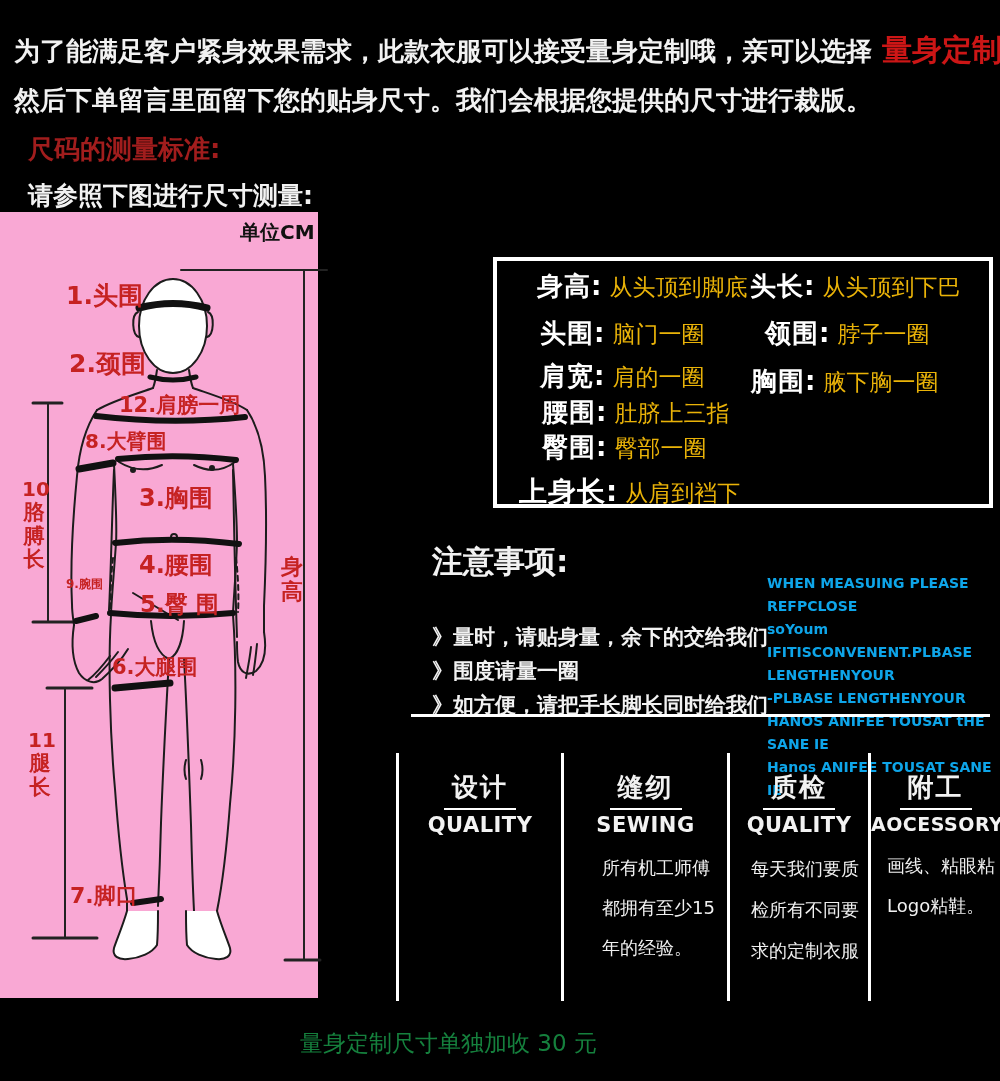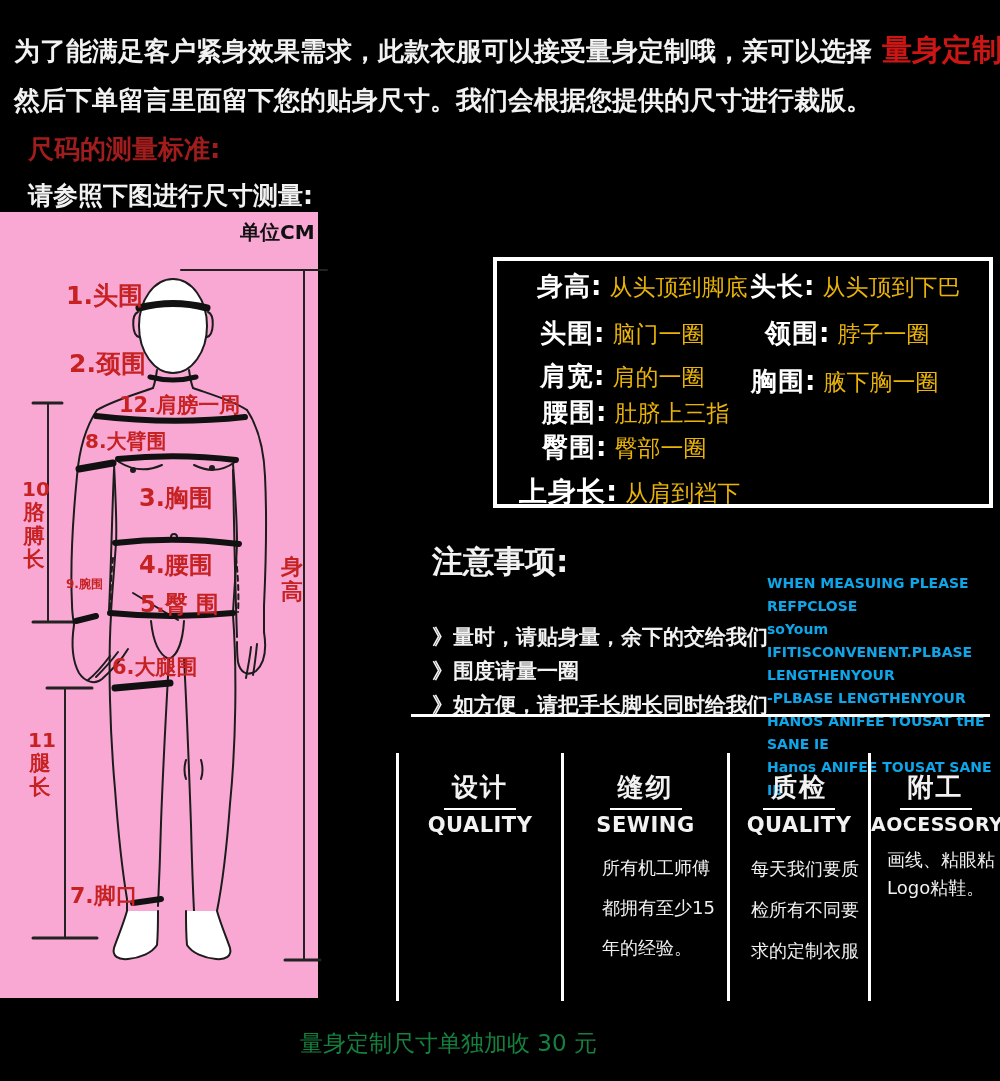--- a/index.html
+++ b/index.html
@@ -187,17 +187,17 @@
 <div class="pcol" style="left:730px; width:138px;">
   <span class="cn-title">质检</span>
   <div class="en-title">QUALITY</div>
   <div class="pbody" style="padding-left:21px; line-height:41px;">每天我们要质
 检所有不同要
 求的定制衣服</div>
 </div>
 <div class="pcol" style="left:871px; width:129px;">
   <span class="cn-title">附工</span>
   <div class="en-title" style="font-size:19px;">AOCESSORY</div>
-  <div class="pbody" style="padding-left:16px; line-height:28px;">画线、粘眼粘
+  <div class="pbody" style="padding-left:16px; line-height:40px;">画线、粘眼粘
 Logo粘鞋。</div>
 </div>
 
 <div class="abs footer">量身定制尺寸单独加收 30 元</div>
 
 </body></html>

